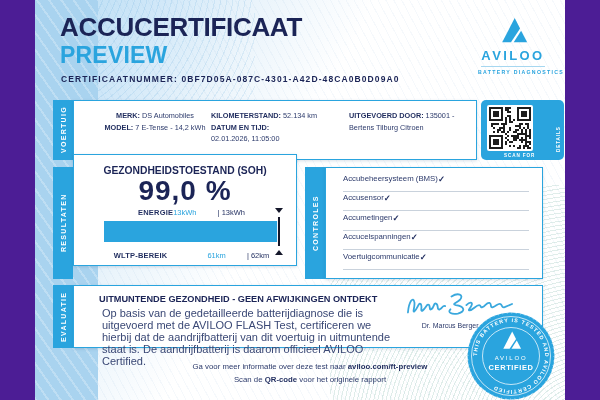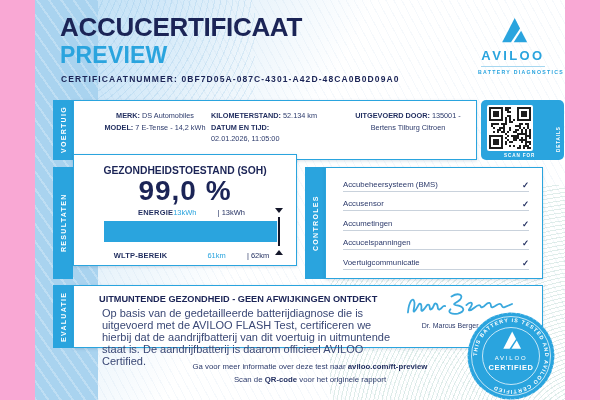--- a/index.html
+++ b/index.html
@@ -1,16 +1,16 @@
 <!DOCTYPE html>
 <html><head>
 <meta charset="utf-8">
 <style>
   html,body{margin:0;padding:0;background:#000;}
-  .stage{position:relative;width:600px;height:400px;background:#f9a8d4;overflow:hidden;
+  .stage{position:relative;width:600px;height:400px;background:#4c1d95;overflow:hidden;
          font-family:"Liberation Sans",sans-serif;-webkit-font-smoothing:antialiased;}
   .page{position:absolute;left:35px;top:0;width:530px;height:400px;background:#fdfefe;overflow:hidden;}
   .bg-grad{position:absolute;inset:0;background:linear-gradient(118deg,#b5dbf3 0%,#cfe7f8 16%,#eaf4fb 30%,#ffffff 46%);}
   .bg-lines{position:absolute;inset:0;background:repeating-linear-gradient(62deg,rgba(120,165,210,0.07) 0 1px,transparent 1px 7px);}
   .guill-tl{position:absolute;left:0;top:0;width:220px;height:160px;
             background:repeating-radial-gradient(circle at -15% -25%,rgba(60,150,210,0.12) 0 1px,transparent 1px 6px);}
   .guill-br{position:absolute;right:0;bottom:0;width:235px;height:215px;
             background:repeating-radial-gradient(circle at 112% 122%,rgba(70,150,130,0.17) 0 1px,transparent 1px 4px);}
   .band{position:absolute;left:0;top:0;width:63px;height:400px;background:#a9d3ef;}
   .band::after{content:"";position:absolute;inset:0;
@@ -27,21 +27,21 @@
 
   .tab{position:absolute;width:20px;background:#2aa4de;color:#fff;display:flex;align-items:center;justify-content:center;
        writing-mode:vertical-rl;transform:rotate(180deg);font-size:7px;font-weight:700;letter-spacing:1.3px;}
   .card{position:absolute;background:#fff;border:1.5px solid #2aa4de;box-sizing:border-box;
         box-shadow:0 1px 3px rgba(40,80,120,0.18);}
 
   #tab-voertuig{left:18px;top:100px;height:60px;}
   #card-voertuig{left:38px;top:100px;width:404px;height:60px;}
   .vcols{display:flex;padding:9px 0 0 25px;font-size:7.3px;color:#2c3a6b;}
   .vcol{line-height:11.5px;}
-  .vcol-1{width:112px;text-align:center;} .vcol-2{width:138px;} .vcol-3{width:118px;text-align:center;}
+  .vcol-1{width:112px;text-align:center;} .vcol-2{width:138px;} .vcol-3{width:118px;}
   .lbl{font-weight:700;color:#1f2c5e;margin-right:2px;}
 
   #qr-block{position:absolute;left:446px;top:100px;width:83px;height:60px;background:#2aa4de;border-radius:5px;}
   #qr-white{position:absolute;left:6px;top:5px;width:46px;height:46px;background:#fff;border-radius:2px;}
   #qr-white svg{position:absolute;left:2px;top:2px;}
   .qr-cap-b{position:absolute;left:23px;bottom:2px;font-size:4.6px;color:#fff;font-weight:700;letter-spacing:0.9px;}
   .qr-cap-r{position:absolute;right:3px;top:6px;height:46px;writing-mode:vertical-rl;transform:rotate(180deg);
             font-size:4.6px;color:#fff;font-weight:700;letter-spacing:0.9px;display:flex;align-items:center;}
 
   #tab-resultaten{left:18px;top:167px;height:112px;}
@@ -56,22 +56,22 @@
   .bar-wrap{position:relative;margin:4px 17px 0 30px;height:21px;background:#eef5fb;}
   .bar-fill{position:absolute;left:0;top:0;bottom:0;background:#2aa4de;}
   .bar-marker{position:absolute;right:-1px;top:-4px;width:2.5px;height:29px;background:#14172a;}
   .tri{position:absolute;left:50%;transform:translateX(-50%);width:0;height:0;
        border-left:4px solid transparent;border-right:4px solid transparent;}
   .tri-down{top:-9px;border-top:5px solid #14172a;}
   .tri-up{bottom:-9px;border-bottom:5px solid #14172a;}
 
   #tab-controles{left:270px;top:167px;height:112px;}
   #card-controles{left:290px;top:167px;width:218px;height:112px;padding:4px 13px 0 17px;}
-  .check-row{display:flex;justify-content:space-between;align-items:flex-end;height:19.6px;
-             border-bottom:1px solid #c9d2dc;font-size:7.8px;color:#2c3a6b;padding-bottom:2px;box-sizing:border-box;}
+  .check-row{display:flex;justify-content:flex-start;align-items:flex-end;height:19.6px;
+             border-bottom:1px solid #c9d2dc;font-size:7.8px;color:#2c3a6b;padding-bottom:8px;box-sizing:border-box;}
   .check-mark{color:#1f2c5e;font-size:8.5px;font-weight:700;line-height:8px;}
 
   #tab-evaluatie{left:18px;top:285px;height:63px;}
   #card-evaluatie{left:38px;top:285px;width:470px;height:63px;}
   .eval-title{margin:8px 0 3px 25px;font-size:9.2px;font-weight:800;color:#1b2456;}
   .eval-body{margin-left:28px;width:296px;font-size:11px;line-height:12px;color:#3a4875;}
   .sig{position:absolute;left:318px;top:1px;width:135px;text-align:center;}
   .sig-name{font-size:7px;color:#2c3a6b;margin-top:-3px;}
 
   #badge{position:absolute;left:431px;top:311px;width:90px;height:90px;}

